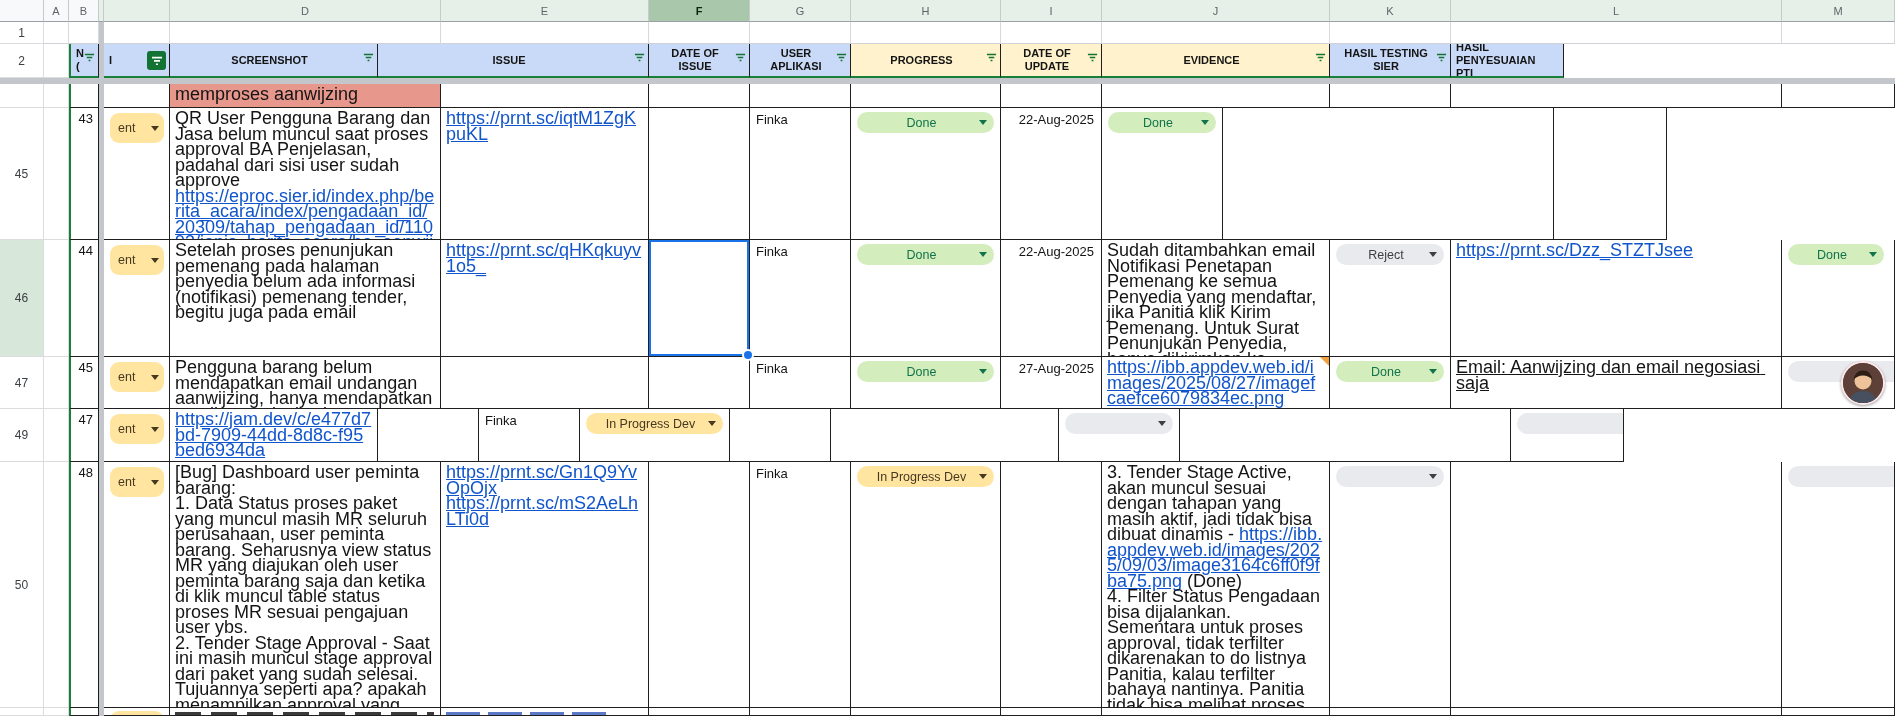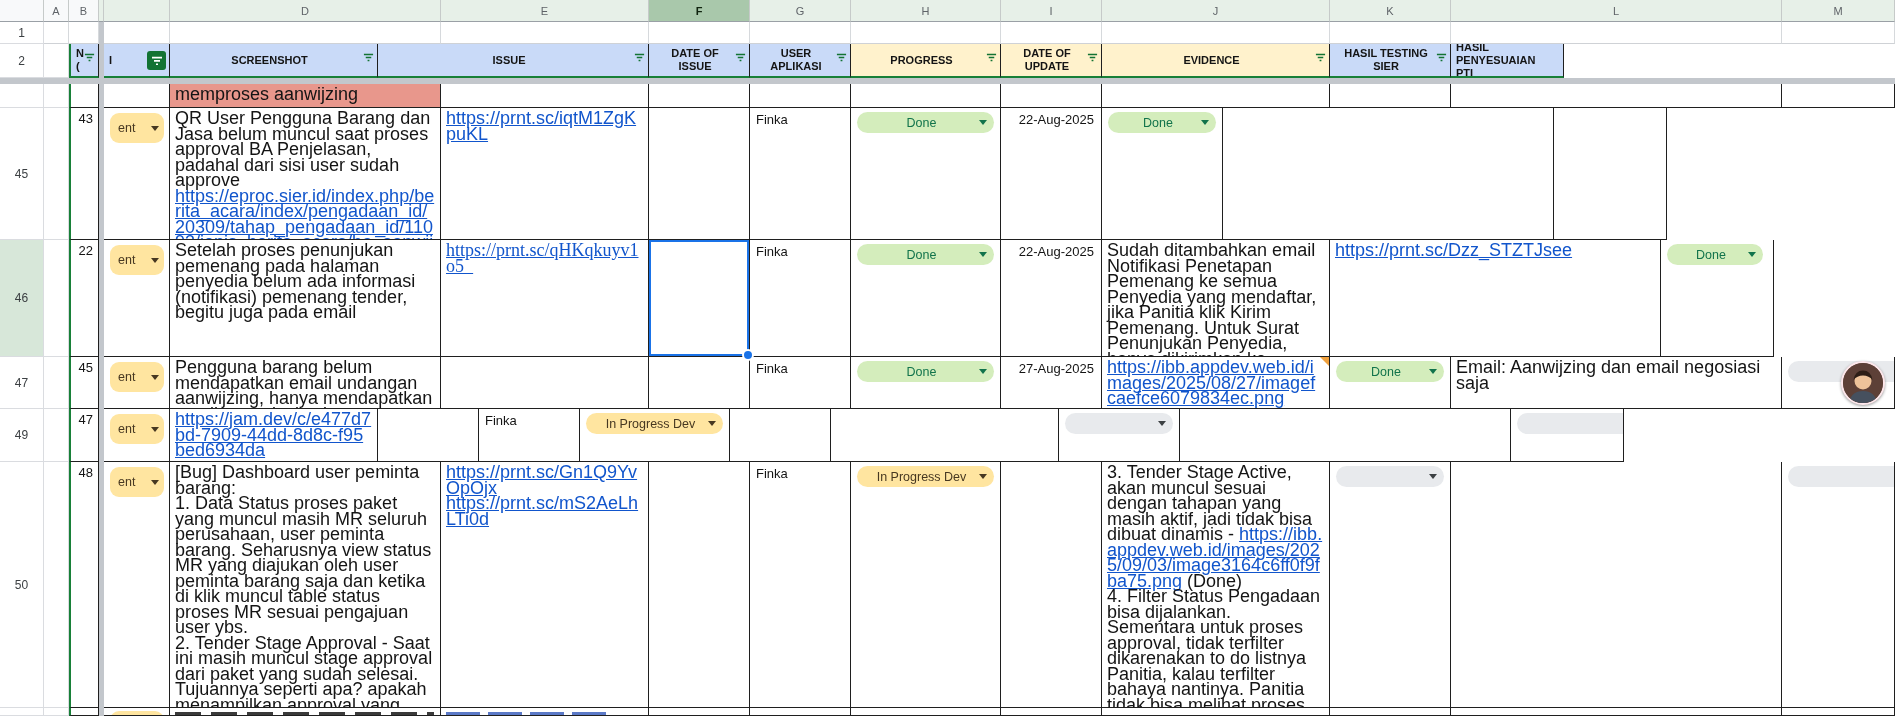--- a/index.html
+++ b/index.html
@@ -225,49 +225,55 @@
           <span class="lbl">Done</span>
           <span class="arr"></span>
         </div>
       </div>
       <div class="cell" style="width: 331px;"></div>
       <div class="cell" style="width: 113px;"></div>
     </div>
     <div class="row" style="height: 117px;">
       <div class="cell rn rnsel" style="width: 44px;">46</div>
       <div class="cell lt" style="width: 25px;"></div>
-      <div class="cell bnum greenleft" style="width: 30px;">22</div>
+      <div class="cell bnum greenleft" style="width: 30px;">44</div>
       <div class="cell gap" style="width: 5px;"></div>
       <div class="cell" style="width: 66px;">
         <div class="catchip">
           <span class="lbl">ent</span>
           <span class="arr"></span>
         </div>
       </div>
       <div class="cell" style="width: 271px;">
         <div class="txt"><span>Setelah proses penunjukan pemenang pada halaman penyedia belum ada informasi (notifikasi) pemenang tender, begitu juga pada email</span></div>
       </div>
-      <div class="cell" style="width: 208px; font-family: Liberation Serif, serif;">
+      <div class="cell" style="width: 208px;">
         <div class="txt"><span class="link">https://prnt.sc/qHKqkuyv1o5_</span></div>
       </div>
       <div class="cell selcell" style="width: 101px;"></div>
       <div class="cell" style="width: 101px;">
         <div class="user">Finka</div>
       </div>
       <div class="cell" style="width: 150px;">
         <div class="chip green" style="width: calc(100% - 12px);">
           <span class="lbl">Done</span>
           <span class="arr"></span>
         </div>
       </div>
       <div class="cell" style="width: 101px;">
         <div class="date">22-Aug-2025</div>
       </div>
       <div class="cell" style="width: 228px;">
         <div class="txt"><span>Sudah ditambahkan email Notifikasi Penetapan Pemenang ke semua Penyedia yang mendaftar, jika Panitia klik Kirim Pemenang. Untuk Surat Penunjukan Penyedia, hanya dikirimkan ke Pemenang yang ditunjuk saja</span></div>
+      </div>
+      <div class="cell" style="width: 121px;">
+        <div class="chip gray" style="width: calc(100% - 12px);">
+          <span class="lbl">Reject</span>
+          <span class="arr"></span>
+        </div>
       </div>
       <div class="cell" style="width: 331px;">
         <div class="txt"><span class="link">https://prnt.sc/Dzz_STZTJsee</span></div>
       </div>
       <div class="cell" style="width: 113px;">
         <div class="chip green" style="width: 96px;">
           <span class="lbl">Done</span>
           <span class="arr"></span>
         </div>
       </div>
@@ -303,21 +309,21 @@
       <div class="cell" style="width: 228px;">
         <div class="txt"><span class="link">https://ibb.appdev.web.id/images/2025/08/27/imagefcaefce6079834ec.png</span></div>
         <span class="notetri"></span>
       </div>
       <div class="cell" style="width: 121px;">
         <div class="chip green" style="width: calc(100% - 12px);">
           <span class="lbl">Done</span>
           <span class="arr"></span>
         </div>
       </div>
-      <div class="cell" style="width: 331px;">
+      <div class="cell" style="width: 331px; text-decoration: underline;">
         <div class="txt"><span>Email: Aanwijzing dan email negosiasi saja</span></div>
       </div>
       <div class="cell" style="width: 113px;">
         <div class="cutpill"></div>
         <div class="avatar">
           <svg viewBox="0 0 40 40">
             <circle cx="20" cy="20" r="20" fill="#5d4037"></circle>
             <circle cx="20" cy="18" r="8.5" fill="#eec39a"></circle>
             <path d="M10.5 17 Q12 7.5 20 7.5 Q28 7.5 29.5 17 Q26 12.5 20 12.5 Q14 12.5 10.5 17 Z" fill="#2d1e16"></path>
             <path d="M6 40 Q8 28 20 28 Q32 28 34 40 Z" fill="#46505e"></path>

